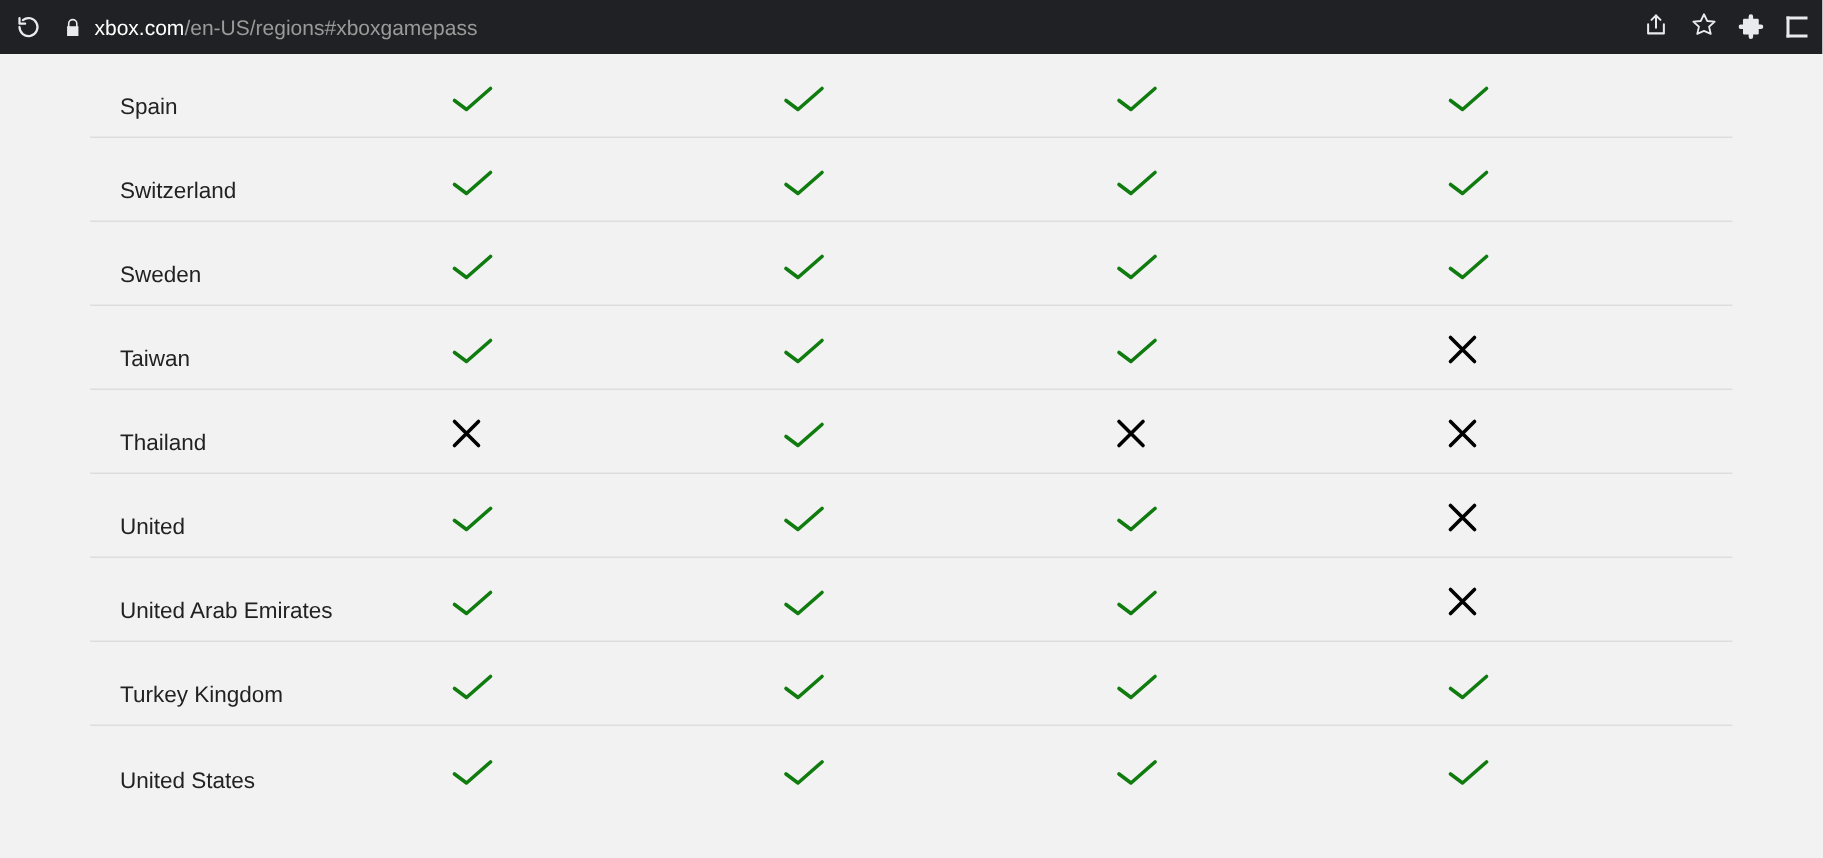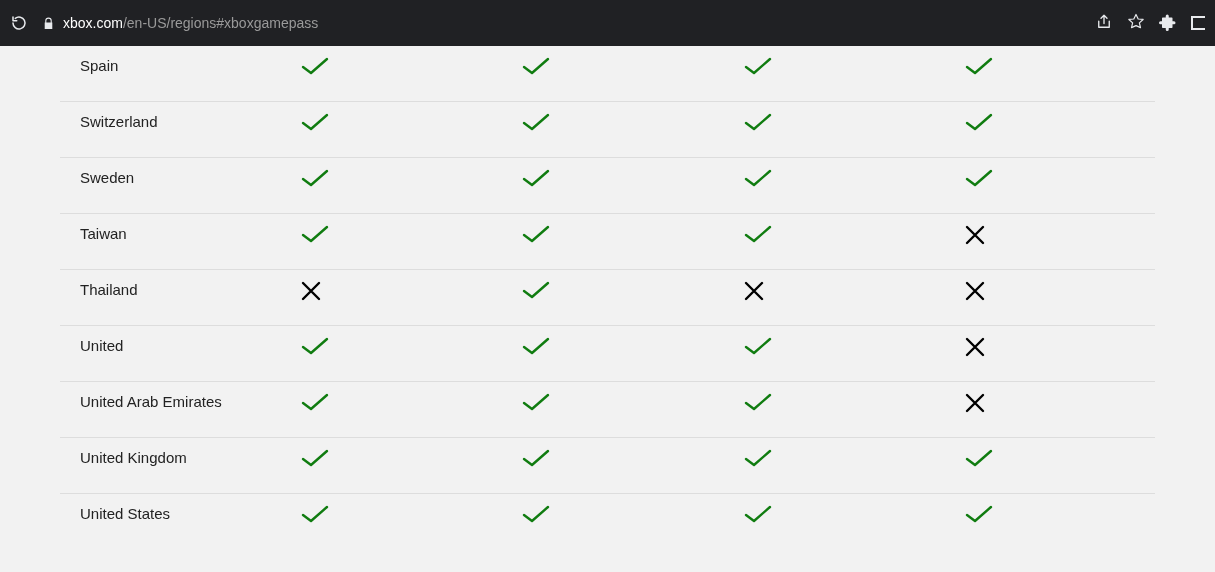--- a/index.html
+++ b/index.html
@@ -1,27 +1,27 @@
 <!DOCTYPE html>
 <html><head>
 <meta charset="utf-8">
 <style>
   * { margin: 0; padding: 0; box-sizing: border-box; }
   body { font-family: "Segoe UI", Arial, sans-serif; background: #f2f2f2; width: 1215px; height: 572px; overflow: hidden; }
-  .addr-bar { background: #202124; height: 46px; display: flex; align-items: center; padding: 0 10px; color: #ccc; font-size: 14px; }
+  .addr-bar { background: #202124; height: 36px; display: flex; align-items: center; padding: 0 10px; color: #ccc; font-size: 14px; }
   .addr-bar .reload { margin-right: 14px; display:flex; align-items:center; }
   .addr-bar .lock { margin-right: 8px; display:flex; align-items:center; }
   .addr-bar .url { flex: 1; white-space: nowrap; }
   .addr-bar .url .host { color: #fff; }
   .addr-bar .url .rest { color: #9a9a9a; }
   .addr-bar .right { display:flex; align-items:center; gap:14px; margin-left:auto; }
   .addr-bar .right svg, .addr-bar .right .stub { color:#e8eaed; }
   .addr-bar .stub { width:14px; height:14px; border-left:2px solid #e8eaed; border-top:2px solid #e8eaed; border-bottom:2px solid #e8eaed; }
   .content { padding: 0 60px; }
-  .row { display:flex; align-items:flex-start; border-bottom:1px solid #ddd; min-height:56px; padding:10px 0; }
+  .row { display:flex; align-items:flex-end; border-bottom:1px solid #ddd; min-height:56px; padding:10px 0; }
   .row:last-child { border-bottom:none; }
   .country { width: 210px; padding-left: 20px; font-size: 15px; color: #222; line-height:1.3; }
   .cell { flex: 1; display:flex; align-items:center; justify-content:flex-start; padding-left: 30px; }
   .check svg { width:30px; height:20px; }
   .cross svg { width:22px; height:22px; }
   .check svg path { stroke:#107c10; stroke-width:2.4; fill:none; stroke-linecap:round; stroke-linejoin:round; }
   .cross svg path { stroke:#000; stroke-width:2.4; fill:none; stroke-linecap:round; }
 </style>
 </head>
 <body>
@@ -216,21 +216,21 @@
             <path d="M3 11 L11 17 L27 3"></path>
           </svg></span>
       </div>
       <div class="cell">
         <span class="cross"><svg viewBox="0 0 22 22">
             <path d="M3 3 L19 19 M19 3 L3 19"></path>
           </svg></span>
       </div>
     </div>
     <div class="row">
-      <div class="country">United Kingdom</div>
+      <div class="country">Turkey Kingdom</div>
       <div class="cell">
         <span class="check"><svg viewBox="0 0 30 20">
             <path d="M3 11 L11 17 L27 3"></path>
           </svg></span>
       </div>
       <div class="cell">
         <span class="check"><svg viewBox="0 0 30 20">
             <path d="M3 11 L11 17 L27 3"></path>
           </svg></span>
       </div>

